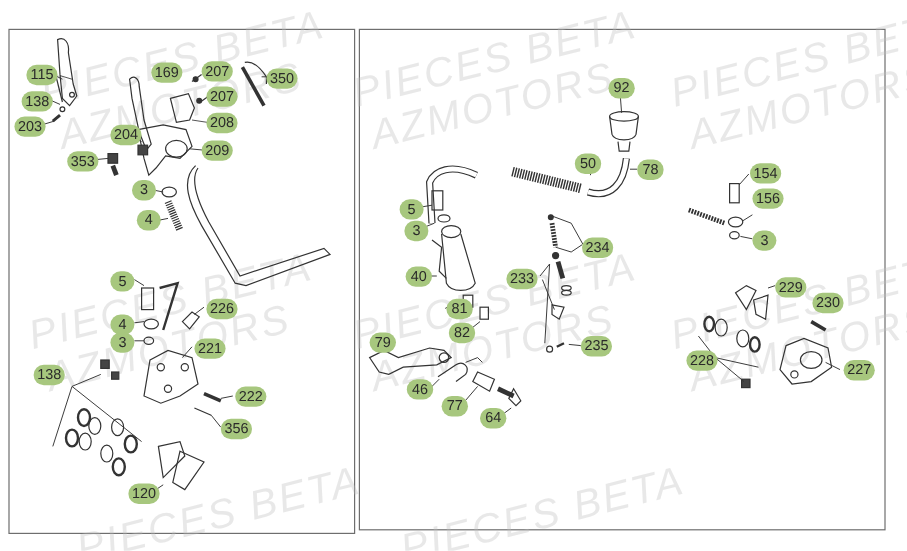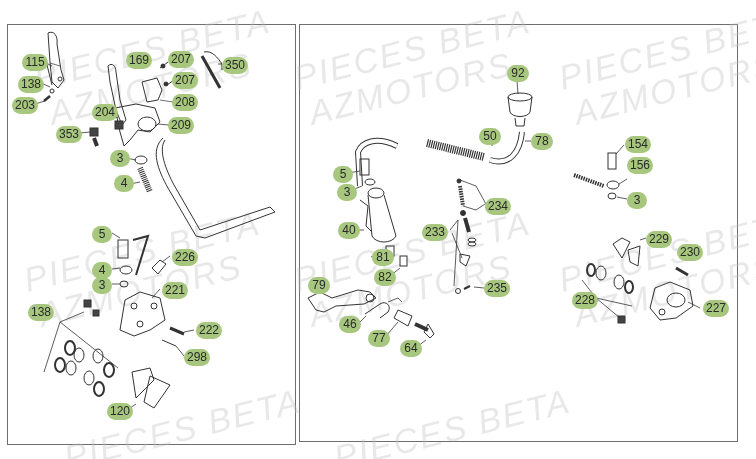--- a/index.html
+++ b/index.html
@@ -245,21 +245,21 @@
   <div class="lbl" style="left:222px;top:57px;width:26px">350</div>
   <div class="lbl" style="left:110px;top:150px;width:18px">3</div>
   <div class="lbl" style="left:114px;top:175px;width:18px">4</div>
   <div class="lbl" style="left:92px;top:226px;width:18px">5</div>
   <div class="lbl" style="left:92px;top:262px;width:18px">4</div>
   <div class="lbl" style="left:92px;top:277px;width:18px">3</div>
   <div class="lbl" style="left:172px;top:249px;width:26px">226</div>
   <div class="lbl" style="left:162px;top:282px;width:26px">221</div>
   <div class="lbl" style="left:28px;top:304px;width:26px">138</div>
   <div class="lbl" style="left:196px;top:322px;width:26px">222</div>
-  <div class="lbl" style="left:184px;top:349px;width:26px">298</div>
+  <div class="lbl" style="left:184px;top:349px;width:26px">356</div>
   <div class="lbl" style="left:107px;top:403px;width:26px">120</div>
 </div>
 
 <div>
   <div class="lbl" style="left:507px;top:65px;width:22px">92</div>
   <div class="lbl" style="left:479px;top:128px;width:22px">50</div>
   <div class="lbl" style="left:531px;top:133px;width:22px">78</div>
   <div class="lbl" style="left:333px;top:166px;width:18px">5</div>
   <div class="lbl" style="left:337px;top:184px;width:18px">3</div>
   <div class="lbl" style="left:625px;top:136px;width:26px">154</div>

